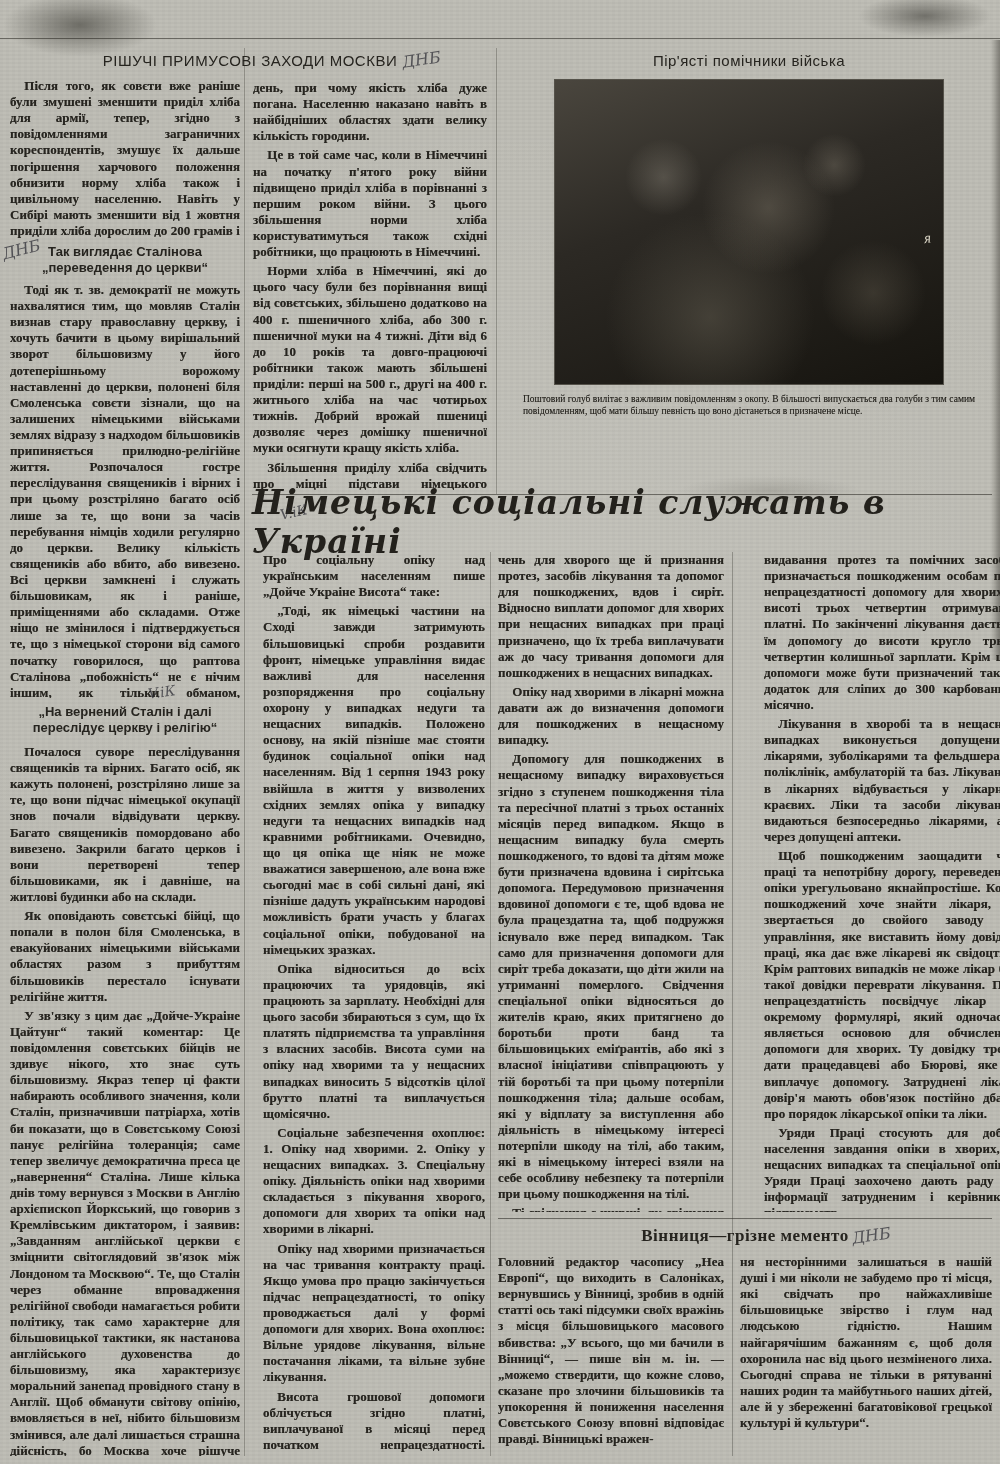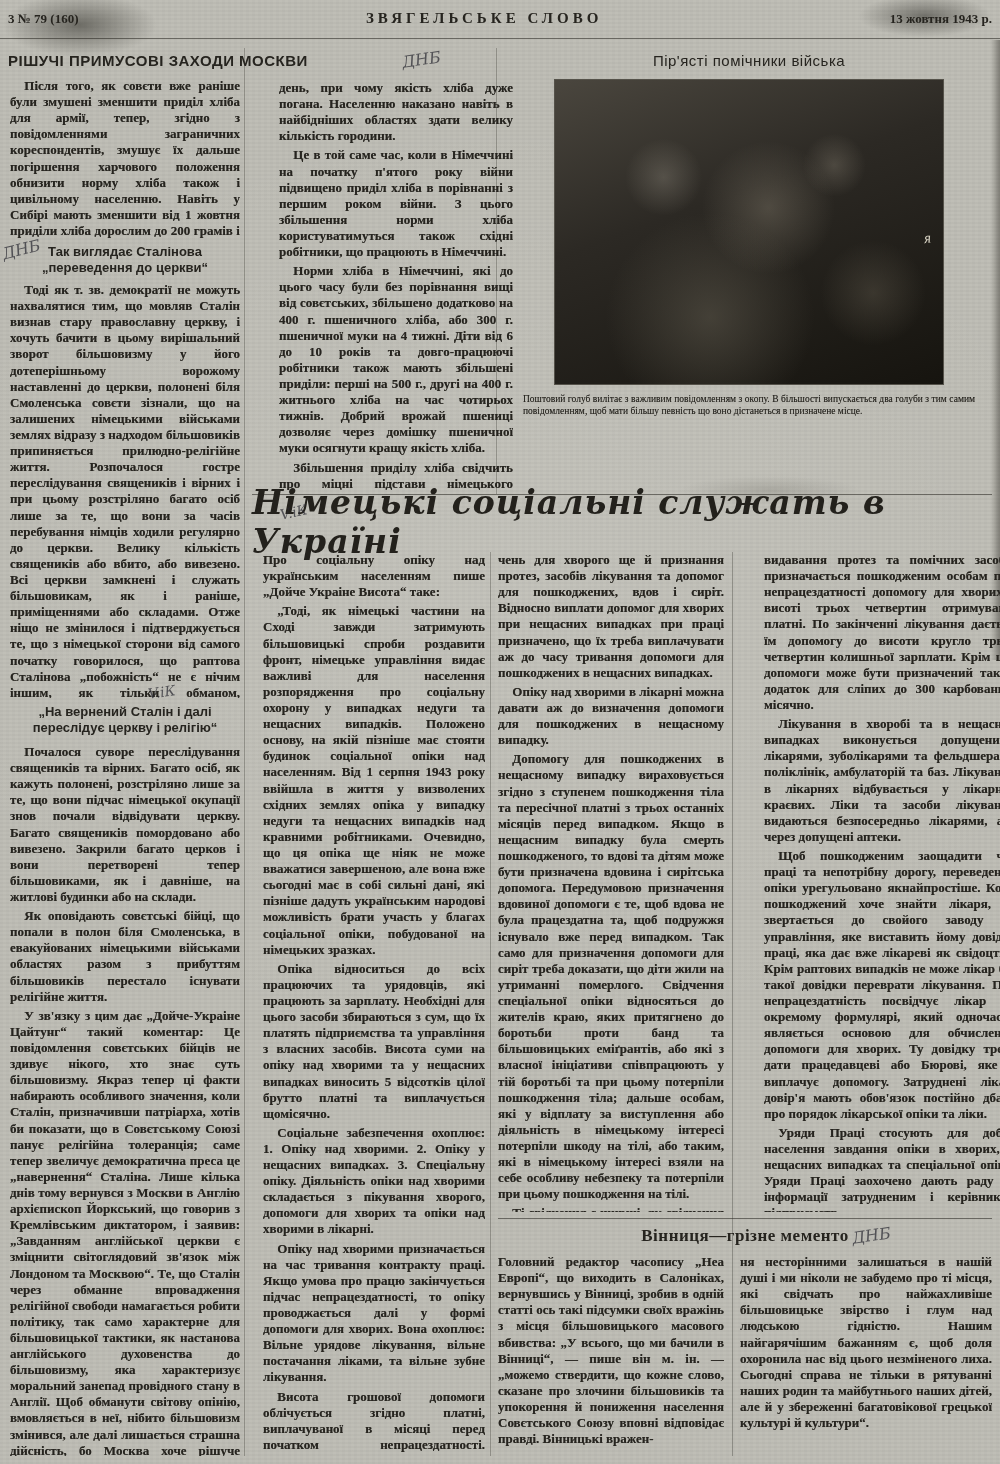--- a/index.html
+++ b/index.html
@@ -34,22 +34,22 @@
   }
   .masthead-title{letter-spacing:4px;font-size:15px;}
   .rule{position:absolute;background:rgba(38,36,31,.55);}
   .header-rule{left:0;right:0;top:38px;height:1px;}
 
   .vrule{position:absolute;width:1px;background:rgba(38,36,31,.3);}
 
   h1,h2,h3{margin:0;padding:0;}
   .a1-title{
     position:absolute;left:8px;top:52px;width:484px;
-    font-family:"Liberation Sans",sans-serif;
-    font-size:15px;font-weight:bold;letter-spacing:.5px;
+    text-align:center;font-family:"Liberation Sans",sans-serif;
+    font-size:15px;font-weight:normal;letter-spacing:.5px;
   }
   .textcol{
     position:absolute;overflow:hidden;
     font-size:13px;line-height:1.24;text-align:justify;
     text-shadow:0 0 .4px rgba(40,38,32,.55);
     font-weight:bold;
   }
   .textcol p{margin:0 0 3px 0;text-indent:1.1em;}
   .textcol p.no-indent{text-indent:0;}
 
@@ -58,21 +58,21 @@
     position:absolute;width:230px;left:10px;
     font-family:Liberation Sans, sans-serif;font-weight:bold;
     font-size:13px;line-height:1.25;text-align:center;
   }
   .h-church{top:244px;}
   .a2-body{left:10px;top:282px;width:230px;height:416px;}
   .h-persecute{top:704px;}
   .a3-body{left:10px;top:744px;width:230px;height:712px;}
 
   .v-left{left:244px;top:48px;height:1408px;}
-  .a1-col2{left:253px;top:80px;width:234px;height:410px;margin-left:26px;}
+  .a1-col2{left:253px;top:80px;width:234px;height:410px;}
   .v-mid-top{left:496px;top:48px;height:446px;}
 
   .pigeon{position:absolute;left:506px;top:48px;width:486px;}
   .pigeon-title{
     text-align:center;font-family:"Liberation Sans",sans-serif;
     font-size:15px;font-weight:normal;letter-spacing:.5px;margin-top:4px;
   }
   .photo{
     width:388px;height:304px;margin:10px 0 0 48px;
     border:1px solid #55524a;
@@ -135,25 +135,20 @@
 </head>
 <body>
 
 <div class="page">
 
   <div class="smudge sm-tl"></div>
   <div class="smudge sm-tr"></div>
   <div class="smudge sm-redge"></div>
   <div class="smudge sm-mid"></div>
 
-  <header class="masthead">
-    <span>3  № 79 (160)</span>
-    <span class="masthead-title">ЗВЯГЕЛЬСЬКЕ  СЛОВО</span>
-    <span>13 жовтня 1943 р.</span>
-  </header>
   <div class="rule header-rule"></div>
 
   <div class="vrule v-left"></div>
   <div class="vrule v-mid-top"></div>
   <div class="vrule v-colAB"></div>
   <div class="vrule v-colBC"></div>
 
   <h1 class="a1-title">РІШУЧІ ПРИМУСОВІ ЗАХОДИ МОСКВИ</h1>
   <div class="textcol a1-col1">
     <p>Після того, як совєти вже раніше були змушені зменшити приділ хліба для армії, тепер, згідно з повідомленнями заграничних кореспондентів, змушує їх дальше погіршення харчового положення обнизити норму хліба також і цивільному населенню. Навіть у Сибірі мають зменшити від 1 жовтня приділи хліба дорослим до 200 грамів і дітям до 125 г.</p>

